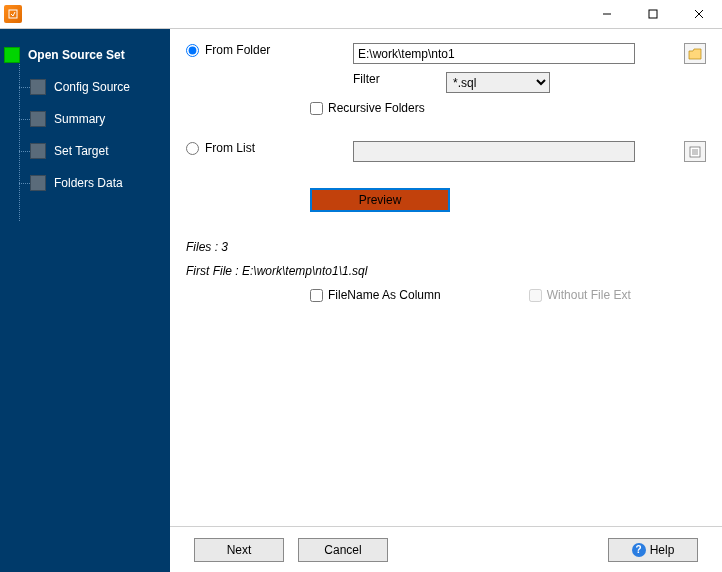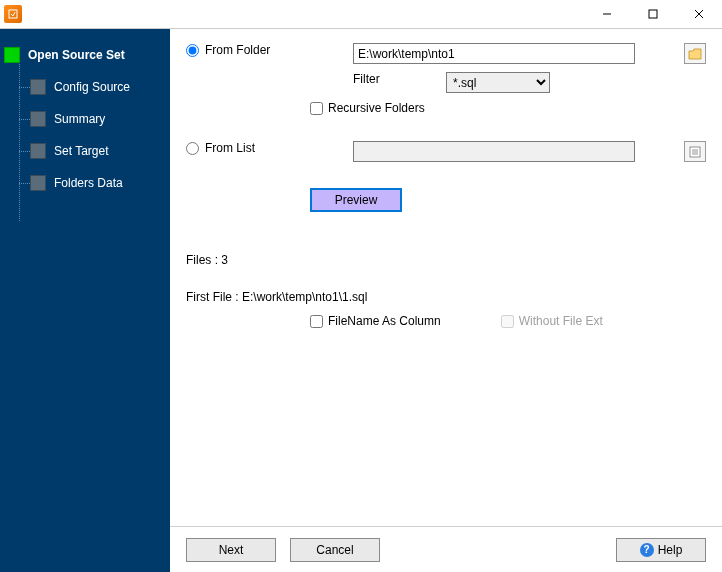--- a/index.html
+++ b/index.html
@@ -31,28 +31,28 @@
 .label-col { width: 124px; }
 .filter-label { width: 50px; padding-left: 0; }
 .text-input { border: 1px solid #7a7a7a; height: 21px; padding: 0 4px; font-size: 12px; }
 .folder-input { flex: 1; }
 .list-input { flex: 1; background: #f0f0f0; }
 .select { border: 1px solid #7a7a7a; height: 21px; width: 104px; font-size: 12px; padding: 0 2px; }
 .browse-btn { width: 22px; height: 21px; margin-left: 6px; border: 1px solid #999; background: #f5f5f5; display: flex; align-items: center; justify-content: center; cursor: pointer; }
 .chk-row { margin-left: 124px; display: flex; align-items: center; margin-bottom: 8px; }
 .chk-row input { margin-right: 5px; }
 .gap { height: 18px; }
-.preview-btn { margin-left: 124px; width: 92px; height: 24px; border: 2px solid #0078d7; background: #c4b5fd; cursor: pointer; font-size: 12px; }
-.info-line { margin: 23px 0 2px 0; color: #000; }
-.opts-row { display: flex; align-items: center; margin-top: 10px; gap: 60px; margin-left: 124px; }
+.preview-btn { margin-left: 124px; width: 140px; height: 24px; border: 2px solid #0078d7; background: #c2410c; cursor: pointer; font-size: 12px; }
+.info-line { margin: 10px 0 2px 0; color: #000; font-style: italic; }
+.opts-row { display: flex; align-items: center; margin-top: 10px; gap: 88px; margin-left: 124px; }
 .opt { display: flex; align-items: center; }
 .opt input { margin-right: 5px; }
 .opt.disabled { color: #a0a0a0; }
 
-.btn-bar { height: 46px; border-top: 1px solid #d0d0d0; display: flex; align-items: center; justify-content: flex-end; padding: 0 16px; gap: 4px; }
+.btn-bar { height: 46px; border-top: 1px solid #d0d0d0; display: flex; align-items: center; justify-content: flex-end; padding: 0 24px; gap: 4px; }
 .btn { width: 90px; height: 24px; border: 1px solid #8a8a8a; background: #e9e9e9; cursor: pointer; font-size: 12px; display: flex; align-items: center; justify-content: center; gap: 4px; }
 .btn-bar .spacer { flex: 1; }
 .btn-group { display: flex; gap: 14px; }
 .help-icon { width: 14px; height: 14px; border-radius: 50%; background: #2a7de1; color: #fff; font-size: 10px; display: inline-flex; align-items: center; justify-content: center; font-weight: bold; }
 </style>
 </head>
 <body>
 
 <div class="titlebar">
   <span class="app-icon">

